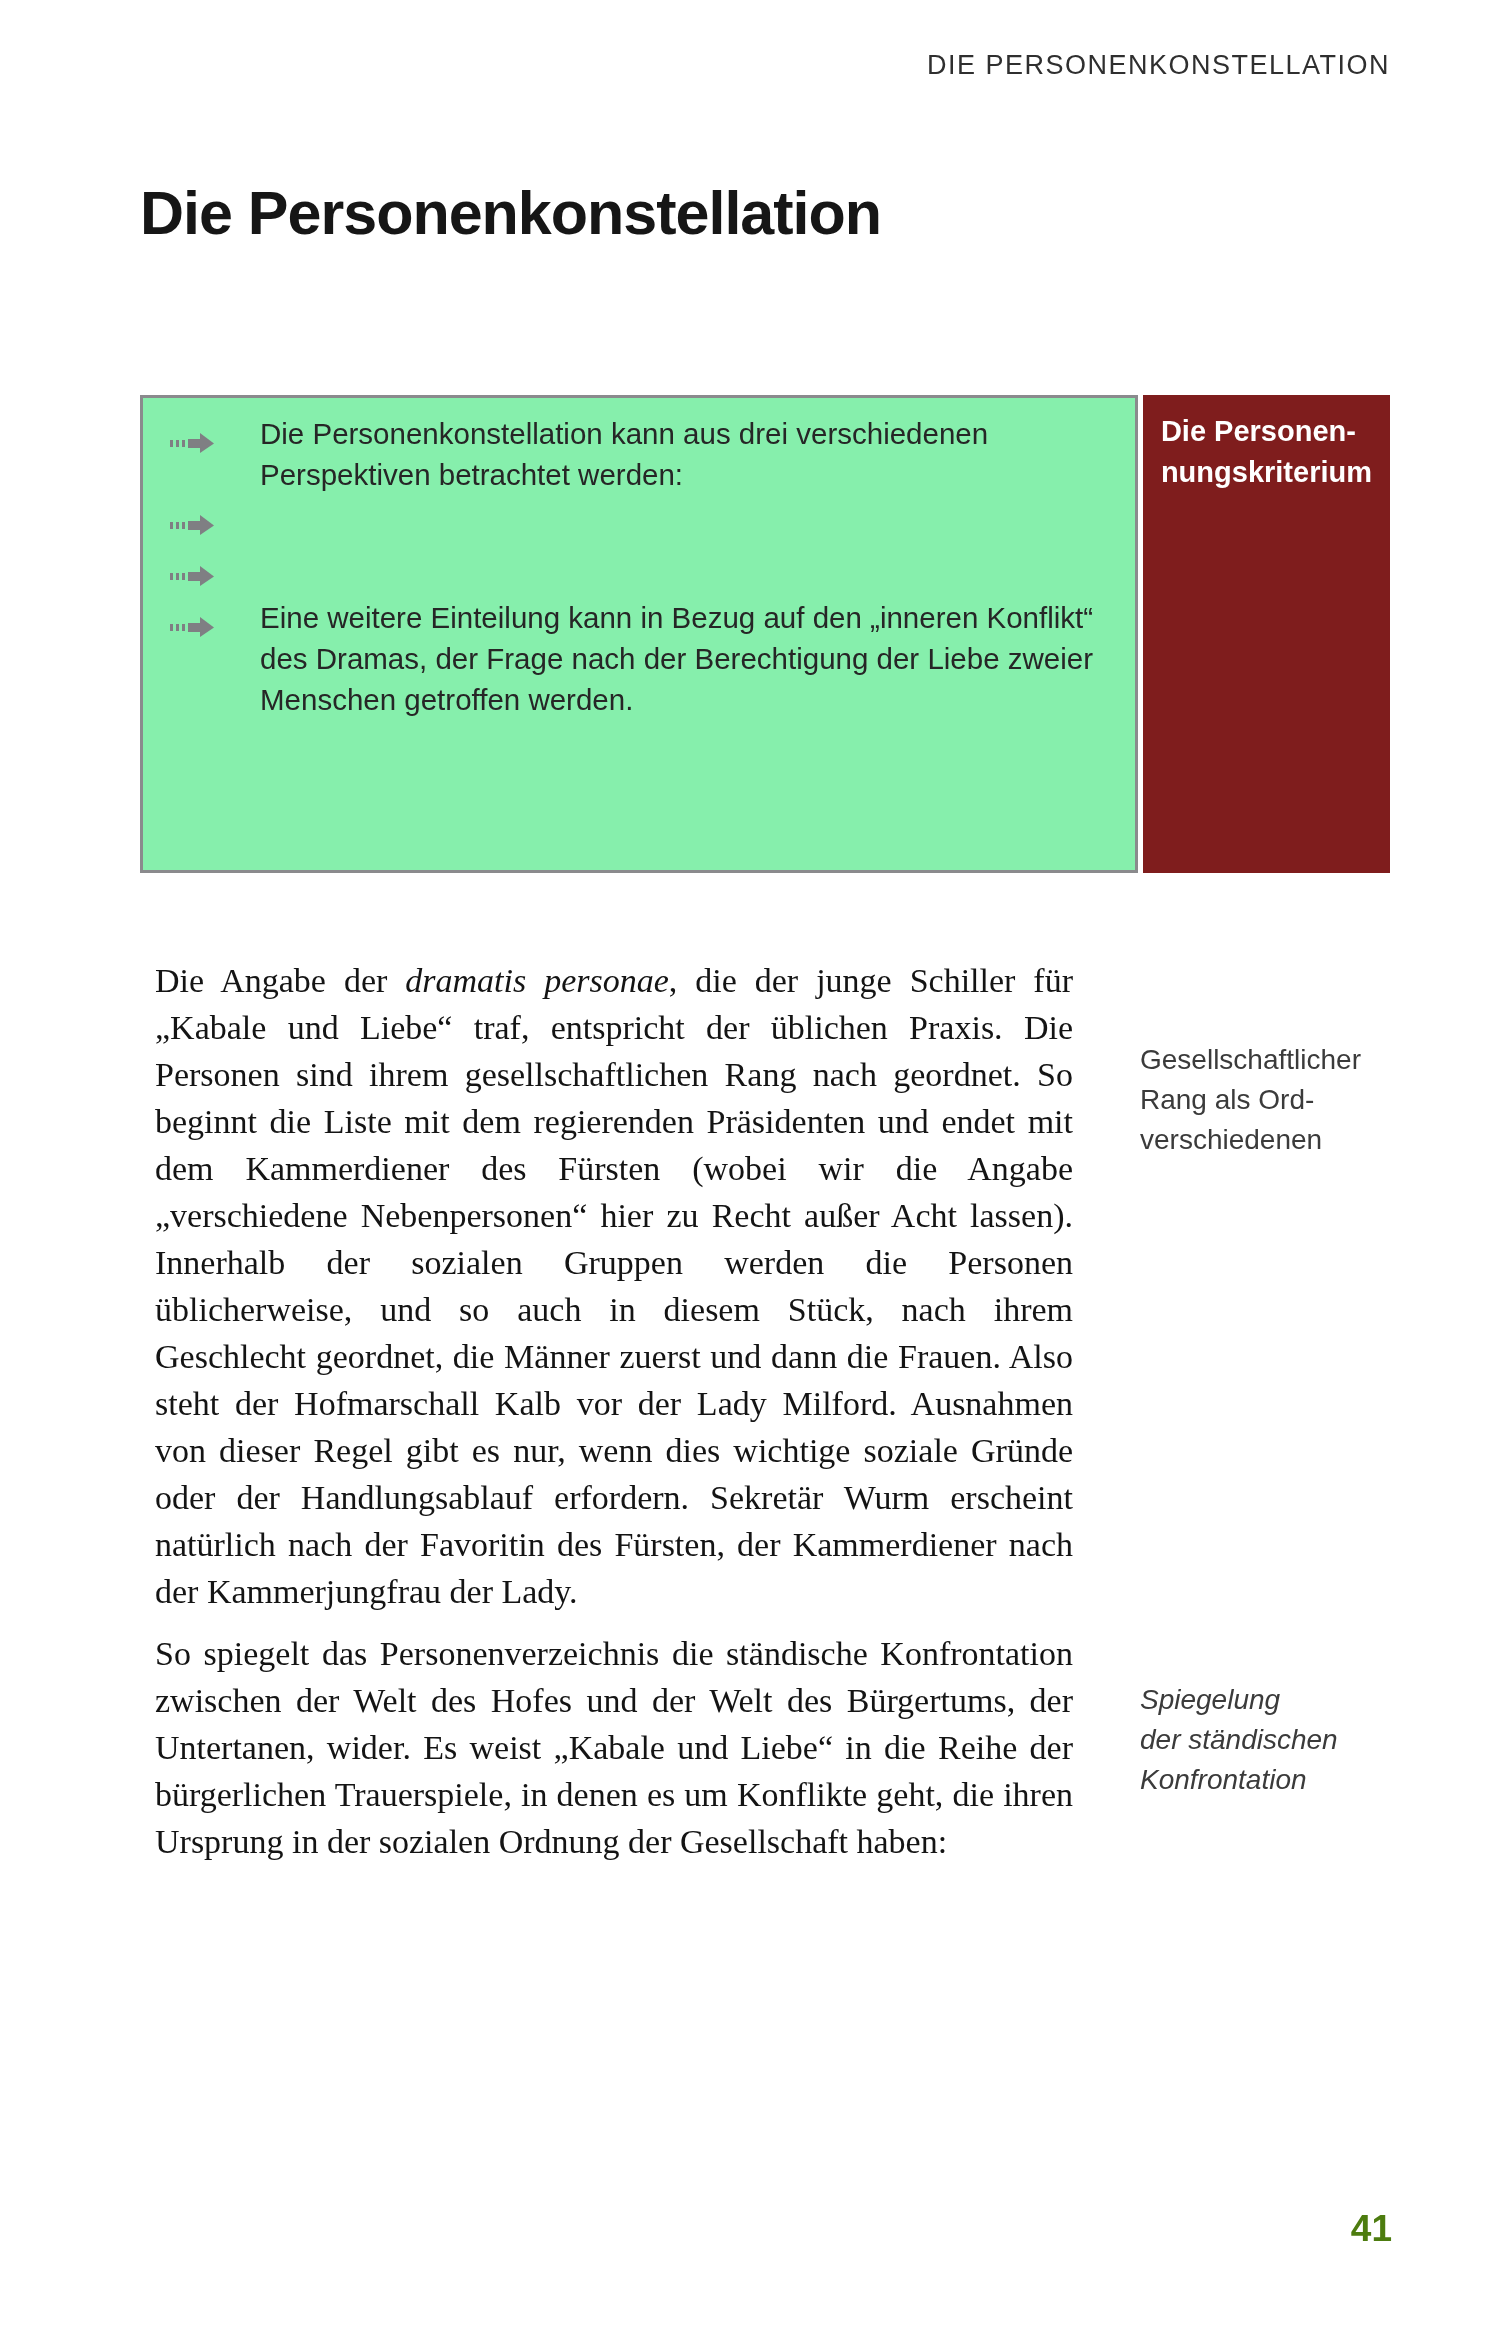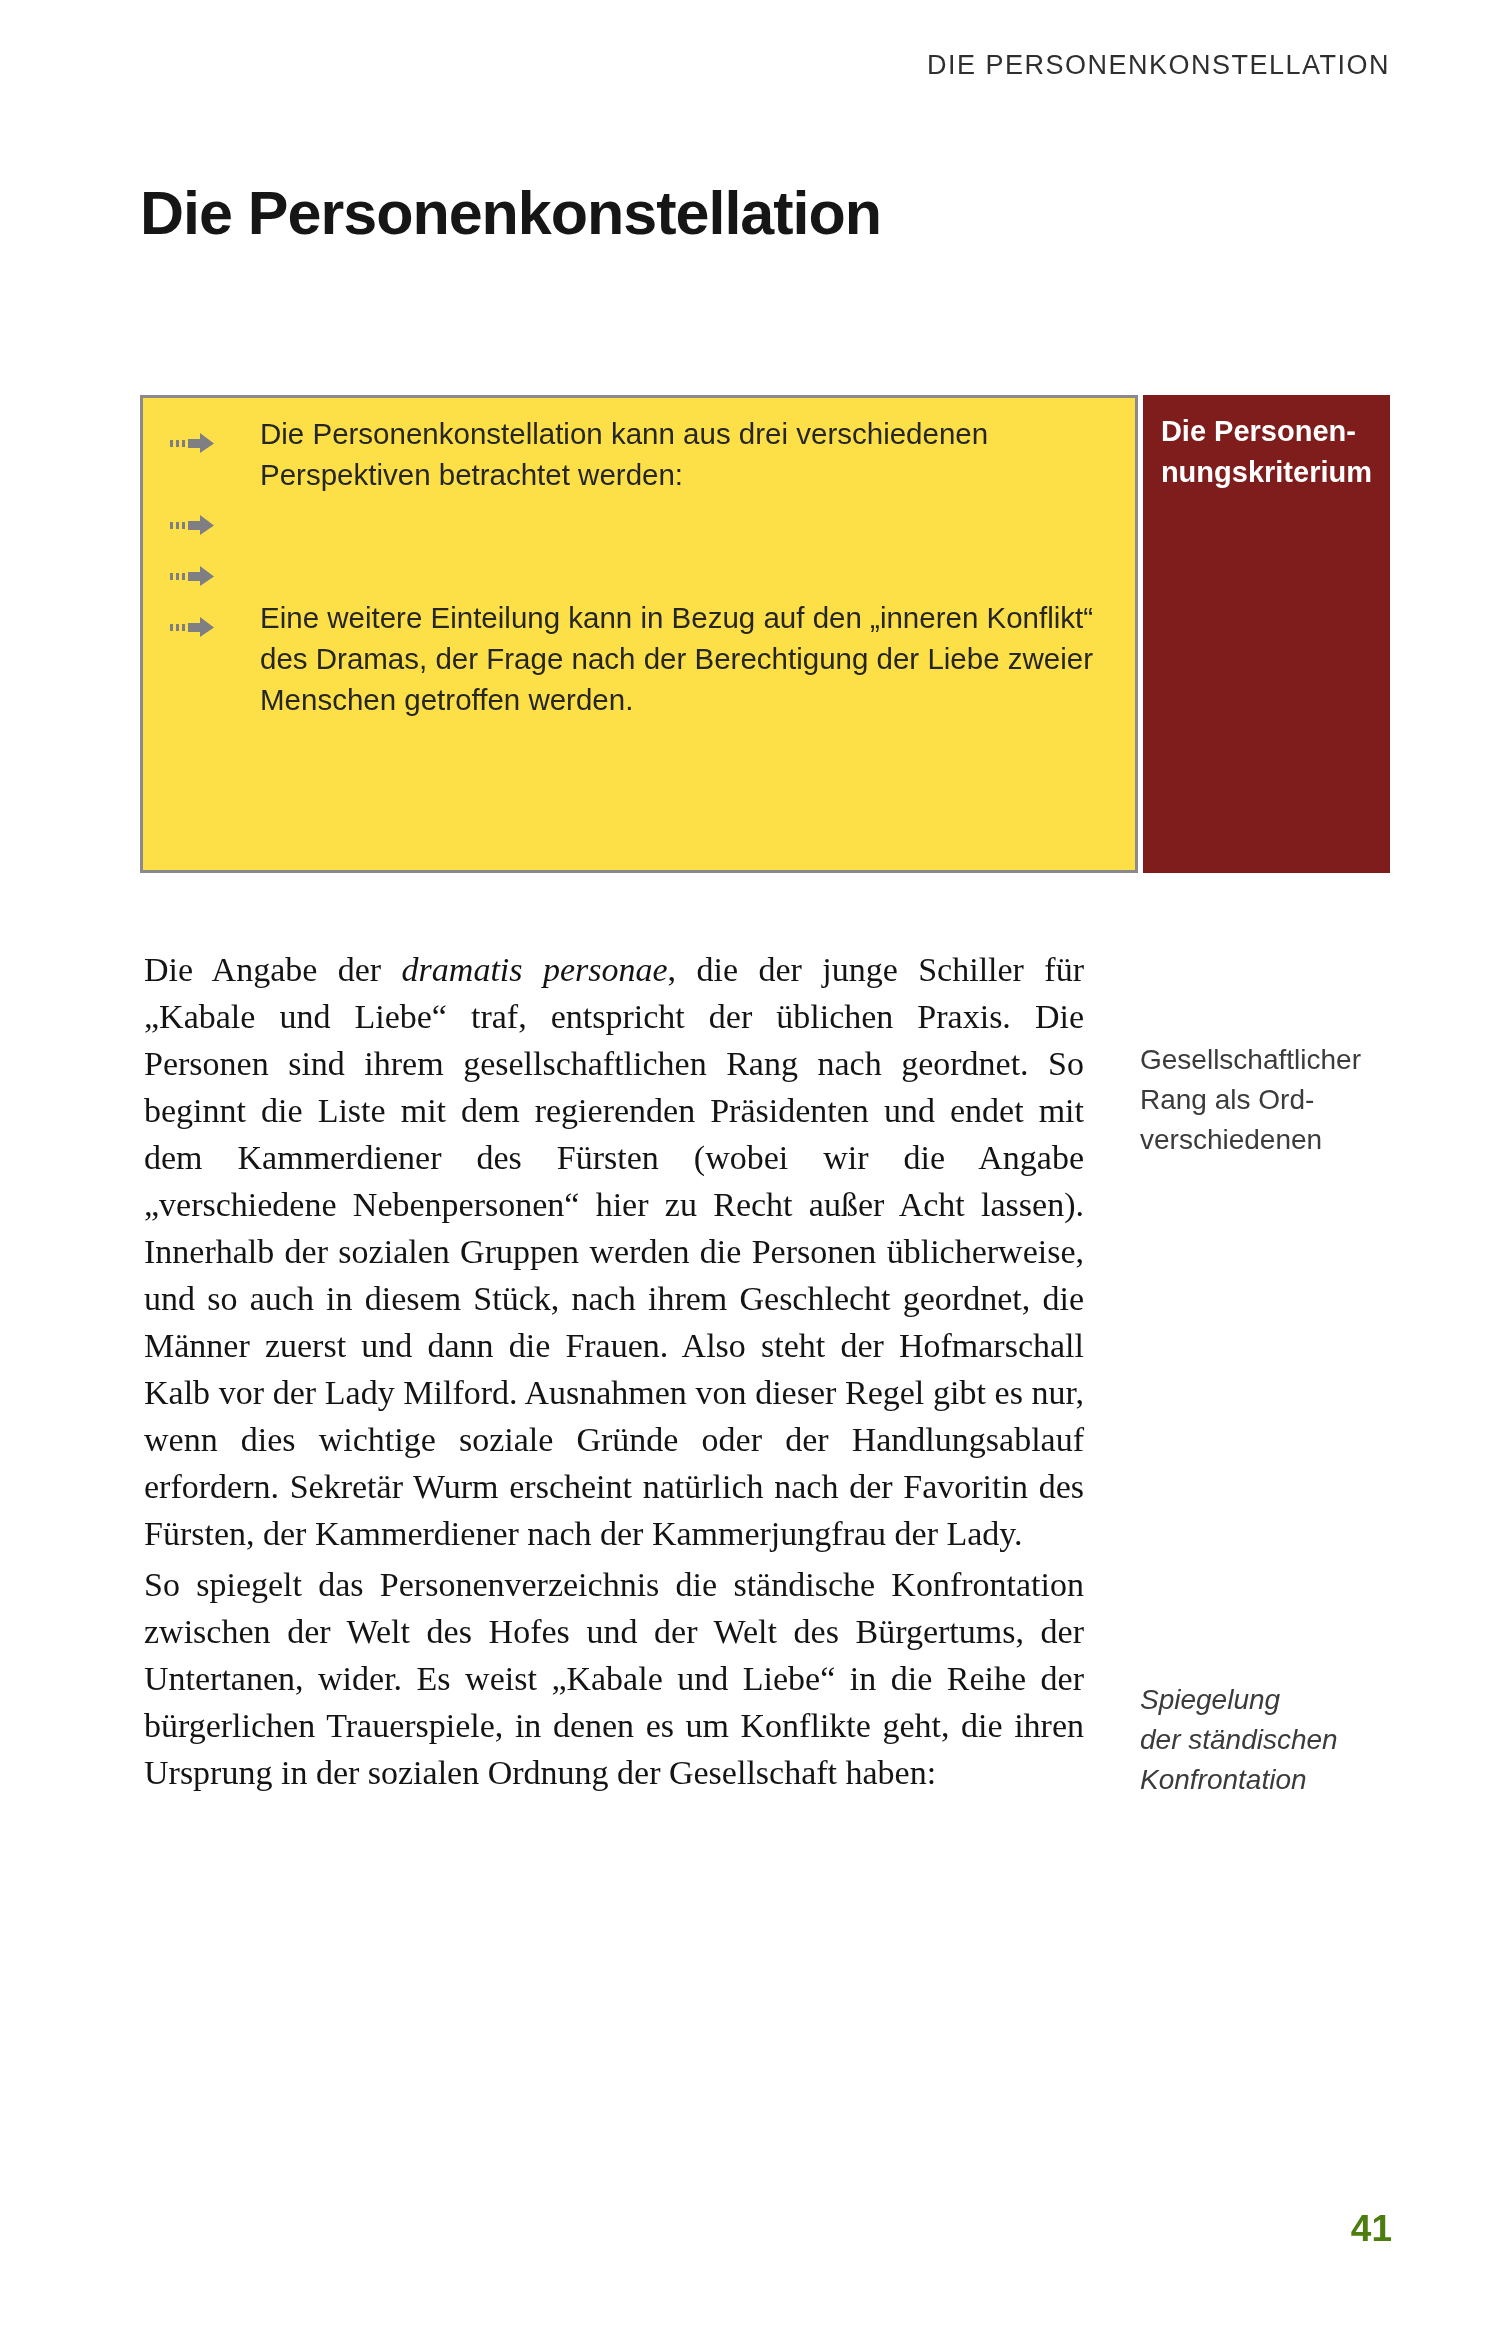--- a/index.html
+++ b/index.html
@@ -45,21 +45,21 @@
     width: 1250px;
     height: 478px;
     display: flex;
     gap: 5px;
   }
   .summary-box {
     box-sizing: border-box;
     width: 1142px;
     height: 478px;
     border: 3px solid #8a8a8d;
-    background: #fde047;
+    background: #86efac;
     padding: 15px 26px 10px 15px;
   }
   .summary-list {
     margin: 0;
     padding: 0;
     list-style: none;
   }
   .summary-item {
     display: flex;
     align-items: flex-start;
@@ -95,21 +95,21 @@
     top: 942px;
     left: 140px;
     width: 948px;
     font-family: "Liberation Serif", serif;
     font-size: 34px;
     line-height: 47px;
     color: #141414;
     text-align: justify;
     hyphens: auto;
   }
-  .body-copy p { margin: 4px; font-family: Liberation Serif, serif; }
+  .body-copy p { margin: 15px; font-family: Liberation Serif, serif; }
   .italic { font-style: italic; }
 
   
   .margin-note {
     position: absolute;
     left: 1127px;
     width: 280px;
     font-size: 28px;
     line-height: 40px;
     color: #3b3b3b;

